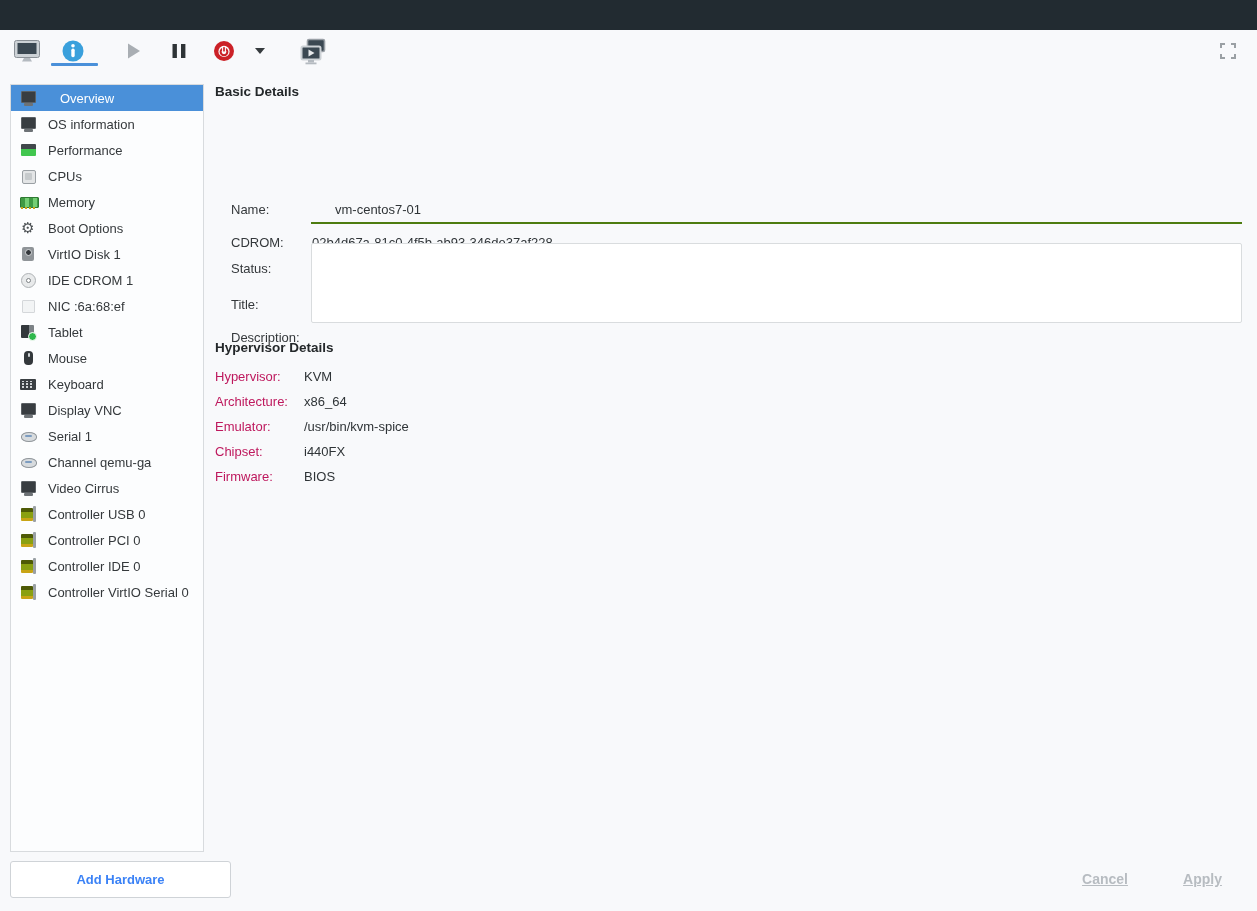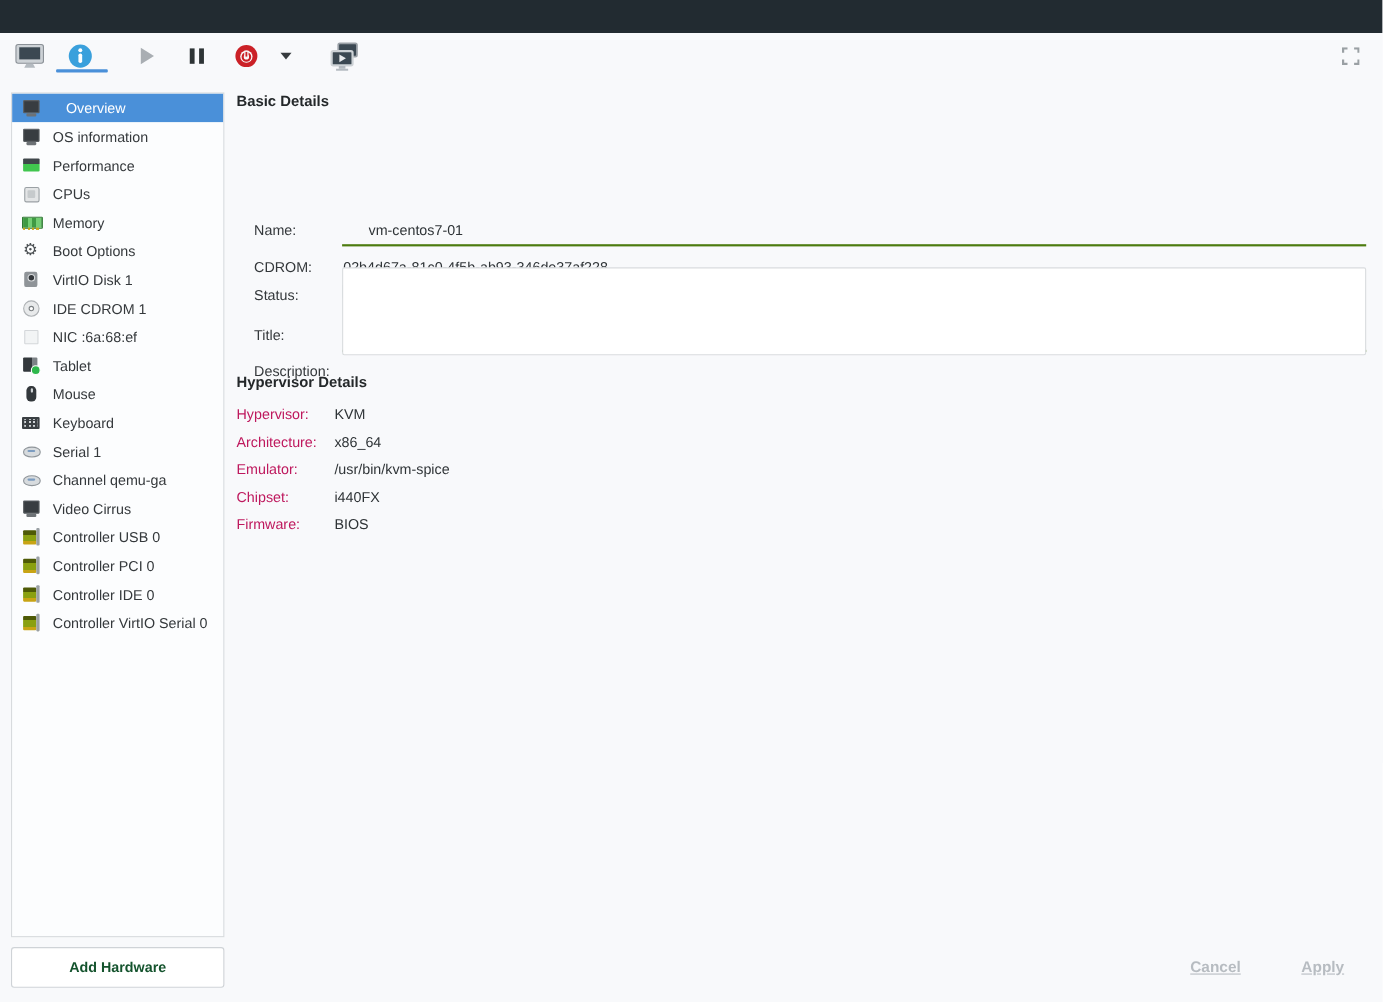--- a/index.html
+++ b/index.html
@@ -84,23 +84,23 @@
   .icon-serial::after { content:""; position:absolute; left:5px; top:7px; width:7px; height:2px;
      background:#7c9cc0; border-radius:1px; }
 
   .icon-pci-card::before { content:""; position:absolute; left:1px; top:2px; width:12px; height:13px;
      background:linear-gradient(to bottom,#4e5a06 0 4px,#8aa011 4px 10px,#c8a415 10px);
      border-radius:1px; }
   .icon-pci-card::after { content:""; position:absolute; left:13px; top:0; width:3px; height:16px;
      background:#9aa0a4; border-radius:1px; }
 
   
-  .add-hw-btn { position:absolute; left:10px; top:861px; width:194px; height:37px;
+  .add-hw-btn { position:absolute; left:10px; top:861px; width:221px; height:37px;
      background:#ffffff; border:1px solid #cfd3d7; border-radius:3px;
-     font-family:"Liberation Sans", sans-serif; font-size:13px; font-weight:bold; color:#14532d; cursor:default;text-align:center; }
+     font-family:"Liberation Sans", sans-serif; font-size:13px; font-weight:bold; color:#3b82f6; cursor:default;text-align:center; }
 
   
   .main { position:absolute; left:215px; top:84px; width:1027px; height:720px; }
   .section-title { font-size:13.5px; font-weight:bold; color:#24282a; }
   .h1 { position:absolute; left:0; top:0; }
   .h2 { position:absolute; left:0; top:256px; }
 
   .field-label { position:absolute; left:16px; font-size:13px; color:#34383b; }
   .field-value { position:absolute; font-size:13px; color:#2f3437; }
   .entry { position:absolute; left:96px; width:931px; height:27px; background:transparent; border:none; outline:none;
@@ -247,20 +247,24 @@
       </div>
       <div class="hw-row">
         <span class="hw-icon icon-mouse"></span>
         <span class="hw-label">Mouse</span>
       </div>
       <div class="hw-row">
         <span class="hw-icon icon-keyboard"></span>
         <span class="hw-label">Keyboard</span>
       </div>
       <div class="hw-row">
+        <span class="hw-icon icon-monitor-dark"></span>
+        <span class="hw-label">Display VNC</span>
+      </div>
+      <div class="hw-row">
         <span class="hw-icon icon-serial"></span>
         <span class="hw-label">Serial 1</span>
       </div>
       <div class="hw-row">
         <span class="hw-icon icon-serial"></span>
         <span class="hw-label">Channel qemu-ga</span>
       </div>
       <div class="hw-row">
         <span class="hw-icon icon-monitor-dark"></span>
         <span class="hw-label">Video Cirrus</span>

